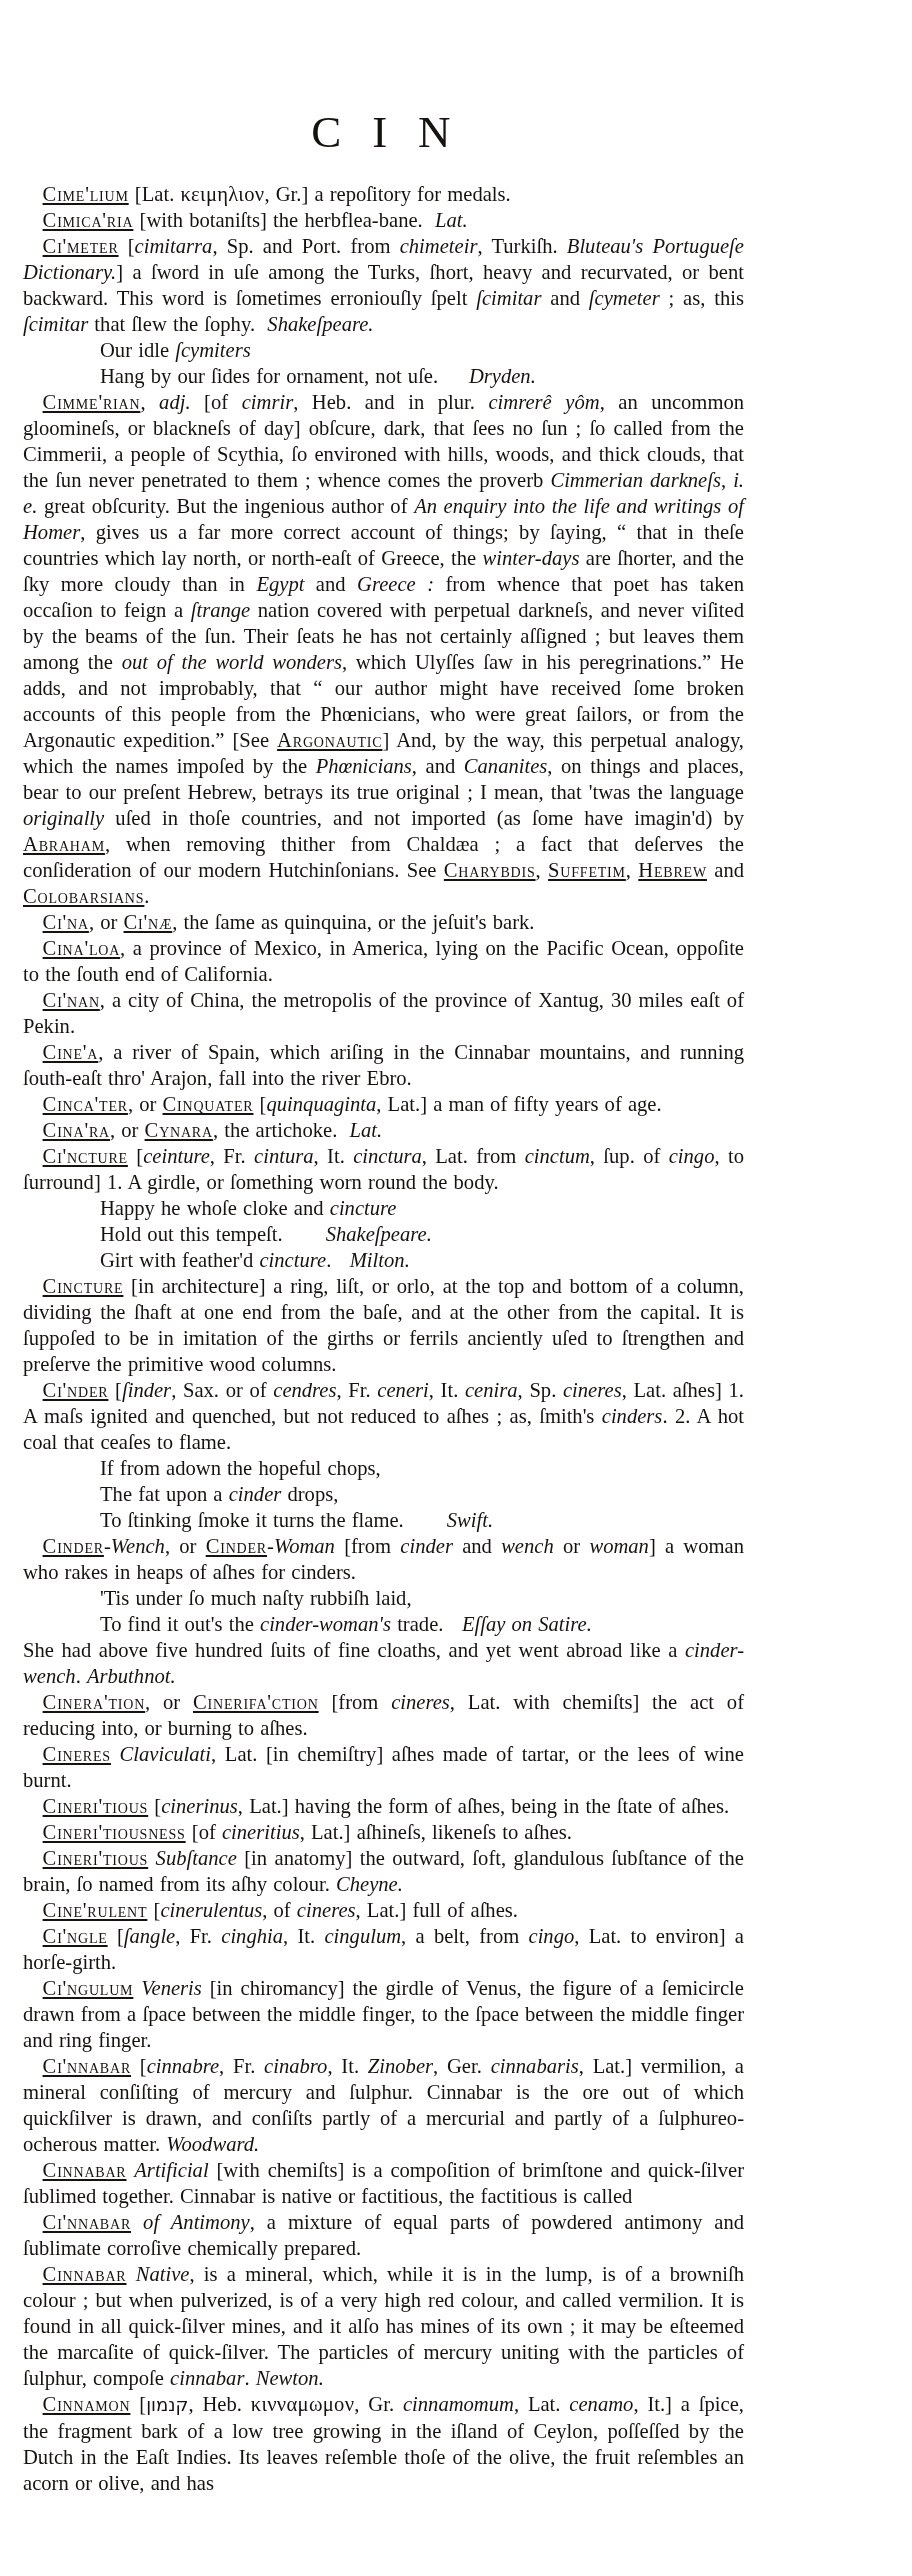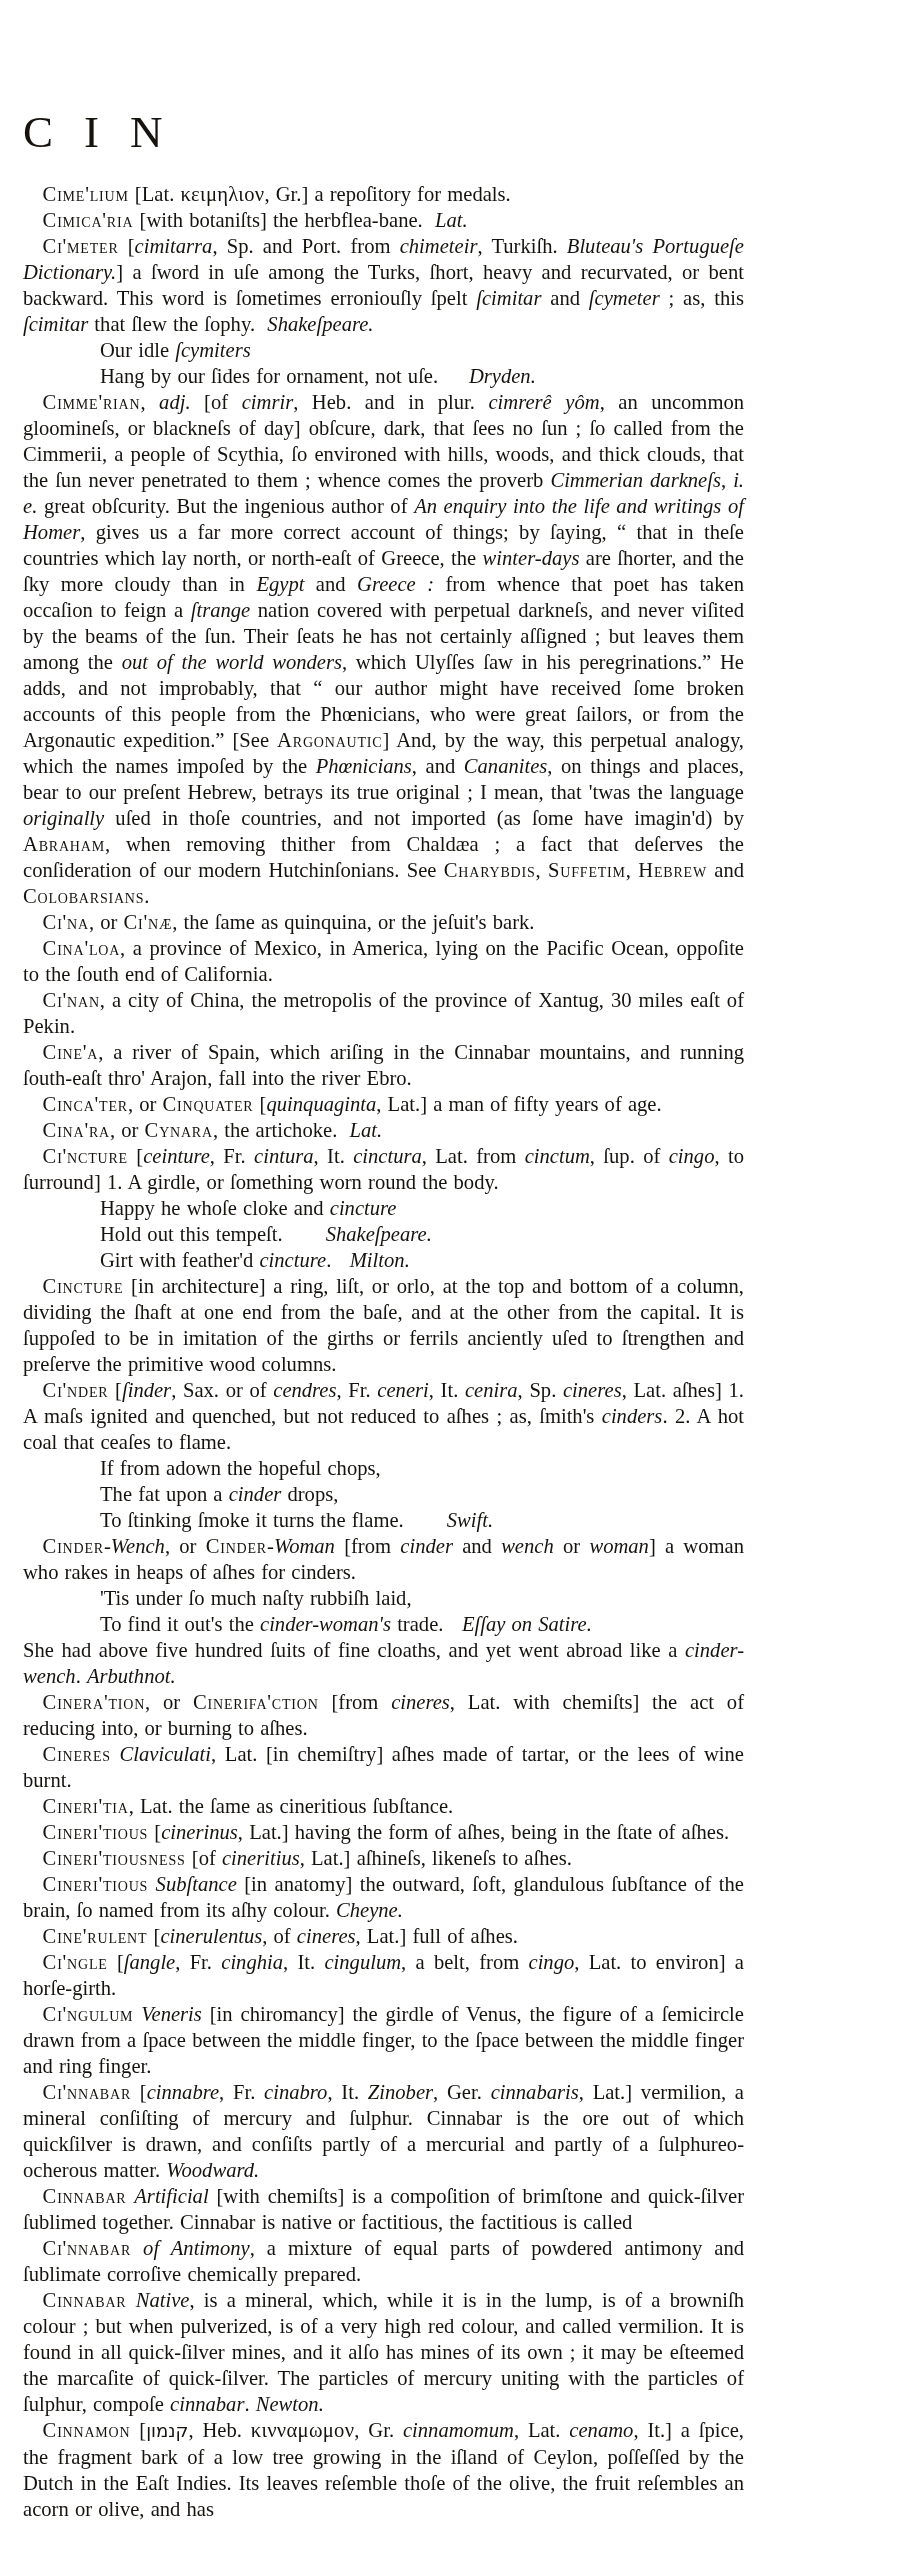--- a/index.html
+++ b/index.html
@@ -11,41 +11,41 @@
     background:#ffffff;
     overflow:hidden;
     font-family:"Liberation Serif", serif;
     color:#16130f;
   }
   .page-header{
     position:absolute;
     top:106px;
     left:23px;
     width:721px;
-    text-align:left;
+    text-align:center;
     font-size:45px;
     letter-spacing:5.2px;
     word-spacing:9.3px;
     color:#16130f;
   }
   .text-block{
     position:absolute;
     top:181px;
     left:23px;
     width:721px;
     font-size:20.6px;
     line-height:26px;
     word-spacing:1px;
   }
   .para{margin:0;padding:0;}
   .entry{text-align:justify;text-indent:19.6px;}
   .cont{text-align:justify;text-indent:0;}
   .quote{text-align:left;text-indent:0;margin-left:77px;}
   .it{font-style:italic;}
-  .sc{font-variant:small-caps;letter-spacing:0.8px;}
+  .sc{font-variant:small-caps;letter-spacing:0.8px;text-decoration:underline;}
   .gr{letter-spacing:0.3px;margin-top:35px;}
   .he{font-family:"DejaVu Sans", sans-serif;font-size:0.88em;}
 </style>
 </head>
 <body>
 
 <div class="page">
   <div class="page-header">C I N</div>
   <div class="text-block">
       <p class="para entry"><span class="sc">Cime'lium</span><span> [Lat. </span><span class="gr">κειμηλιον</span><span>, Gr.] a repoſitory for medals.</span></p>
@@ -68,21 +68,20 @@
       <p class="para entry"><span class="sc">Ci'nder</span><span> [</span><span class="it">ſinder</span><span>, Sax. or of </span><span class="it">cendres</span><span>, Fr. </span><span class="it">ceneri</span><span>, It. </span><span class="it">cenira</span><span>, Sp. </span><span class="it">cineres</span><span>, Lat. aſhes]  1. A maſs ignited and quenched, but not reduced to aſhes ; as, ſmith's </span><span class="it">cinders</span><span>.  2. A hot coal that ceaſes to flame.</span></p>
       <p class="para quote"><span>If from adown the hopeful chops,</span></p>
       <p class="para quote"><span>The fat upon a </span><span class="it">cinder</span><span> drops,</span></p>
       <p class="para quote"><span>To ſtinking ſmoke it turns the flame.&nbsp;&nbsp;&nbsp;&nbsp;&nbsp;&nbsp;&nbsp;</span><span class="it">Swift.</span></p>
       <p class="para entry"><span class="sc">Cinder</span><span>-</span><span class="it">Wench</span><span>, or </span><span class="sc">Cinder</span><span>-</span><span class="it">Woman</span><span> [from </span><span class="it">cinder</span><span> and </span><span class="it">wench</span><span> or </span><span class="it">woman</span><span>] a woman who rakes in heaps of aſhes for cinders.</span></p>
       <p class="para quote"><span>'Tis under ſo much naſty rubbiſh laid,</span></p>
       <p class="para quote"><span>To find it out's the </span><span class="it">cinder-woman's</span><span> trade.&nbsp;&nbsp;&nbsp;</span><span class="it">Eſſay on Satire.</span></p>
       <p class="para cont"><span>She had above five hundred ſuits of fine cloaths, and yet went abroad like a </span><span class="it">cinder-wench</span><span>.  </span><span class="it">Arbuthnot.</span></p>
       <p class="para entry"><span class="sc">Cinera'tion</span><span>, or </span><span class="sc">Cinerifa'ction</span><span> [from </span><span class="it">cineres</span><span>, Lat. with chemiſts] the act of reducing into, or burning to aſhes.</span></p>
       <p class="para entry"><span class="sc">Cineres</span><span> </span><span class="it">Claviculati</span><span>, Lat. [in chemiſtry] aſhes made of tartar, or the lees of wine burnt.</span></p>
-      <p class="para entry"><span class="sc">Cineri'tia</span><span>, Lat. the ſame as cineritious ſubſtance.</span></p>
       <p class="para entry"><span class="sc">Cineri'tious</span><span> [</span><span class="it">cinerinus</span><span>, Lat.] having the form of aſhes, being in the ſtate of aſhes.</span></p>
       <p class="para entry"><span class="sc">Cineri'tiousness</span><span> [of </span><span class="it">cineritius</span><span>, Lat.] aſhineſs, likeneſs to aſhes.</span></p>
       <p class="para entry"><span class="sc">Cineri'tious</span><span> </span><span class="it">Subſtance</span><span> [in anatomy] the outward, ſoft, glandulous ſubſtance of the brain, ſo named from its aſhy colour.  </span><span class="it">Cheyne.</span></p>
       <p class="para entry"><span class="sc">Cine'rulent</span><span> [</span><span class="it">cinerulentus</span><span>, of </span><span class="it">cineres</span><span>, Lat.] full of aſhes.</span></p>
       <p class="para entry"><span class="sc">Ci'ngle</span><span> [</span><span class="it">ſangle</span><span>, Fr. </span><span class="it">cinghia</span><span>, It. </span><span class="it">cingulum</span><span>, a belt, from </span><span class="it">cingo</span><span>, Lat. to environ] a horſe-girth.</span></p>
       <p class="para entry"><span class="sc">Ci'ngulum</span><span> </span><span class="it">Veneris</span><span> [in chiromancy] the girdle of Venus, the figure of a ſemicircle drawn from a ſpace between the middle finger, to the ſpace between the middle finger and ring finger.</span></p>
       <p class="para entry"><span class="sc">Ci'nnabar</span><span> [</span><span class="it">cinnabre</span><span>, Fr. </span><span class="it">cinabro</span><span>, It. </span><span class="it">Zinober</span><span>, Ger. </span><span class="it">cinnabaris</span><span>, Lat.]  vermilion, a mineral conſiſting of mercury and ſulphur. Cinnabar is the ore out of which quickſilver is drawn, and conſiſts partly of a mercurial and partly of a ſulphureo-ocherous matter.  </span><span class="it">Woodward.</span></p>
       <p class="para entry"><span class="sc">Cinnabar</span><span> </span><span class="it">Artificial</span><span> [with chemiſts] is a compoſition of brimſtone and quick-ſilver ſublimed together.  Cinnabar is native or factitious, the factitious is called</span></p>
       <p class="para entry"><span class="sc">Ci'nnabar</span><span> </span><span class="it">of Antimony</span><span>, a mixture of equal parts of powdered antimony and ſublimate corroſive chemically prepared.</span></p>
       <p class="para entry"><span class="sc">Cinnabar</span><span> </span><span class="it">Native</span><span>, is a mineral, which, while it is in the lump, is of a browniſh colour ; but when pulverized, is of a very high red colour, and called vermilion.  It is found in all quick-ſilver mines, and it alſo has mines of its own ; it may be eſteemed the marcaſite of quick-ſilver.  The particles of mercury uniting with the particles of ſulphur, compoſe </span><span class="it">cinnabar</span><span>.  </span><span class="it">Newton.</span></p>

